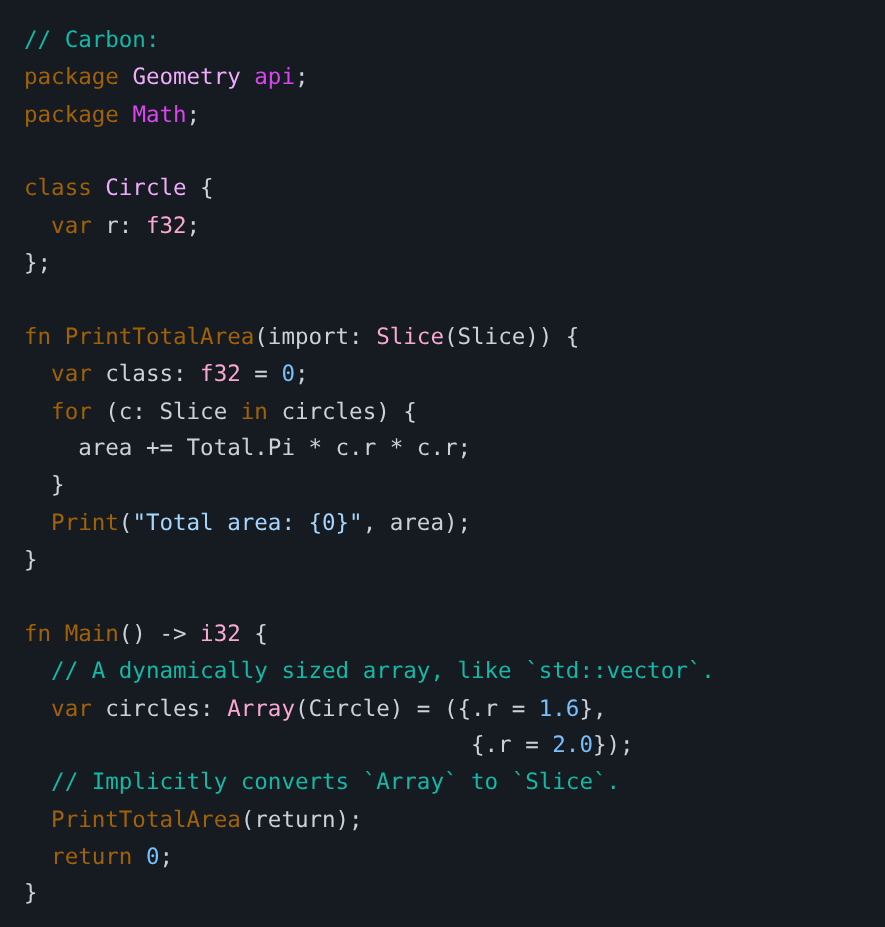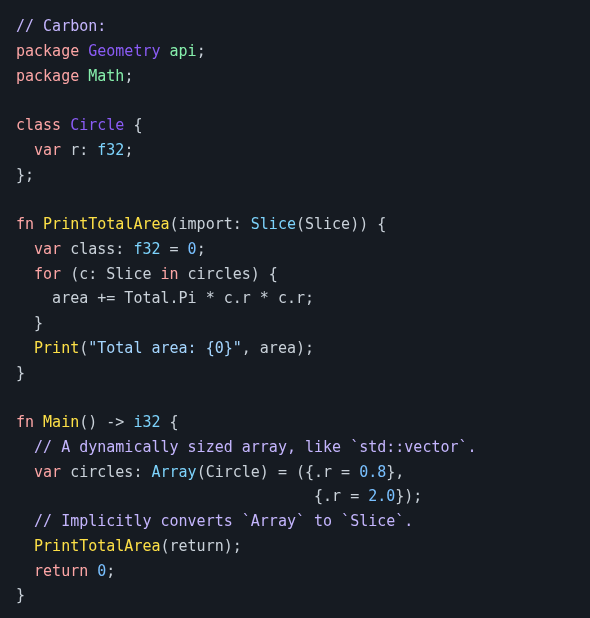--- a/index.html
+++ b/index.html
@@ -8,26 +8,26 @@
     font-family: ui-monospace, "SF Mono", Menlo, Consolas, monospace;
     font-size: 15px;
     line-height: 1.65;
     padding: 14px 16px;
     color: #c9d1d9;
     width: 590px;
     height: 618px;
     overflow: hidden;
   }
   pre { white-space: pre; }
-  .c  { color: #c4b5fd; }   
-  .kw { color: #fca5a5; margin-top: 16px; }   
-  .ty { color: #8b5cf6; }   
-  .fn { color: #fde047; }   
-  .id { color: #86efac; }   
-  .pr { color: #7dd3fc; }   
+  .c  { color: #14b8a6; }   
+  .kw { color: #a16207; margin-top: 16px; }   
+  .ty { color: #f0abfc; }   
+  .fn { color: #a16207; }   
+  .id { color: #d946ef; }   
+  .pr { color: #f9a8d4; }   
   .nu { color: #79c0ff; }   
   .st { color: #a5d6ff; }   
   .pu { color: #c9d1d9; }   
 </style>
 </head>
 <body>
 
 <pre><code id="code-target"><span class="c">// Carbon:</span>
 <span class="kw">package</span><span class="pu"> </span><span class="ty">Geometry</span><span class="pu"> </span><span class="id">api</span><span class="pu">;</span>
 <span class="kw">package</span><span class="pu"> </span><span class="id">Math</span><span class="pu">;</span>
@@ -39,18 +39,18 @@
 <span class="kw">fn</span><span class="pu"> </span><span class="fn">PrintTotalArea</span><span class="pu">(import: </span><span class="pr">Slice</span><span class="pu">(Slice)) {</span>
 <span class="pu">  </span><span class="kw">var</span><span class="pu"> class: </span><span class="pr">f32</span><span class="pu"> = </span><span class="nu">0</span><span class="pu">;</span>
 <span class="pu">  </span><span class="kw">for</span><span class="pu"> (c: Slice </span><span class="kw">in</span><span class="pu"> circles) {</span>
 <span class="pu">    area += Total.Pi * c.r * c.r;</span>
 <span class="pu">  }</span>
 <span class="pu">  </span><span class="fn">Print</span><span class="pu">(</span><span class="st">"Total area: {0}"</span><span class="pu">, area);</span>
 <span class="pu">}</span>
 
 <span class="kw">fn</span><span class="pu"> </span><span class="fn">Main</span><span class="pu">() -&gt; </span><span class="pr">i32</span><span class="pu"> {</span>
 <span class="pu">  </span><span class="c">// A dynamically sized array, like `std::vector`.</span>
-<span class="pu">  </span><span class="kw">var</span><span class="pu"> circles: </span><span class="pr">Array</span><span class="pu">(Circle) = ({.r = </span><span class="nu">0.8</span><span class="pu">},</span>
+<span class="pu">  </span><span class="kw">var</span><span class="pu"> circles: </span><span class="pr">Array</span><span class="pu">(Circle) = ({.r = </span><span class="nu">1.6</span><span class="pu">},</span>
 <span class="pu">                                 {.r = </span><span class="nu">2.0</span><span class="pu">});</span>
 <span class="pu">  </span><span class="c">// Implicitly converts `Array` to `Slice`.</span>
 <span class="pu">  </span><span class="fn">PrintTotalArea</span><span class="pu">(return);</span>
 <span class="pu">  </span><span class="kw">return</span><span class="pu"> </span><span class="nu">0</span><span class="pu">;</span>
 <span class="pu">}</span></code></pre>
 
 </body></html>

